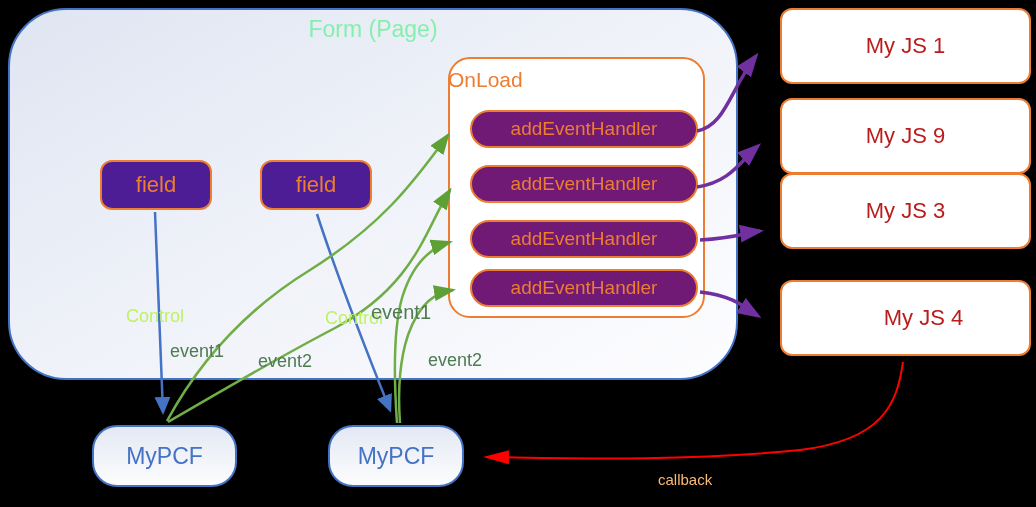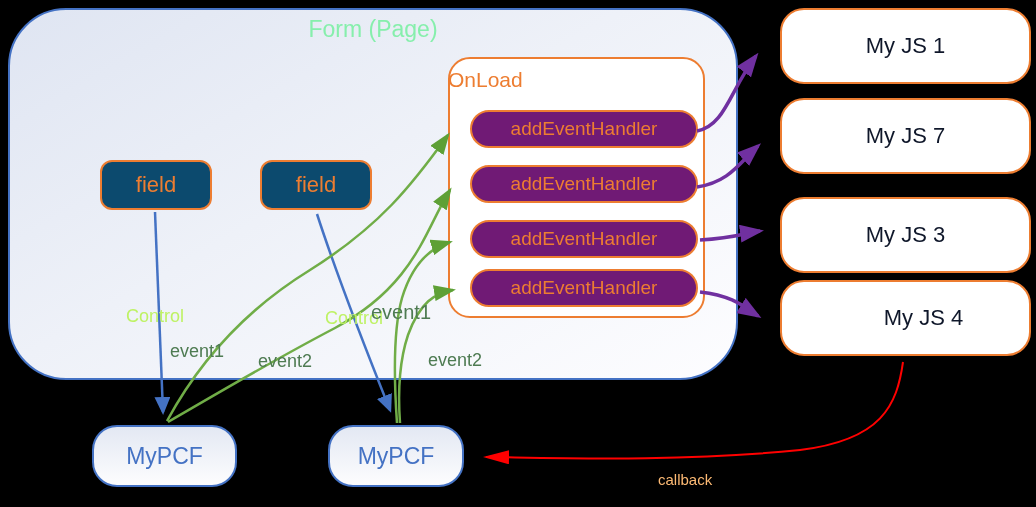--- a/index.html
+++ b/index.html
@@ -7,28 +7,28 @@
     position:relative;width:1036px;height:507px;background:#000;overflow:hidden;
     font-family:"Liberation Sans", sans-serif;
   }
   .box{position:absolute;box-sizing:border-box;display:flex;align-items:center;justify-content:center;}
   .form{
     left:8px;top:8px;width:730px;height:372px;border:2.5px solid #4472C4;border-radius:58px;
     background:linear-gradient(150deg,#dfe5f2 0%,#eef1f8 45%,#fdfdff 100%);
   }
   .form-title{position:absolute;left:8px;top:16px;width:730px;text-align:center;
     color:#86efac;font-size:23px;}
-  .field{width:112px;height:50px;border:2.5px solid #ED7D31;border-radius:12px;background:#0c4a6e;
+  .field{width:112px;height:50px;border:2.5px solid #ED7D31;border-radius:12px;background:#4c1d95;
     color:#ED7D31;font-size:22px;}
   .onload{left:448px;top:57px;width:257px;height:261px;border:2.5px solid #ED7D31;border-radius:22px;background:#fff;}
   .onload-title{position:absolute;left:448px;top:68px;width:257px;text-align:left;color:#ED7D31;font-size:21px;}
   .pill{left:470px;width:228px;height:38px;border:2.5px solid #ED7D31;border-radius:19px;background:#701a75;
     color:#ED7D31;font-size:19px;}
-  .myjs{left:780px;width:251px;height:76px;border:2.5px solid #ED7D31;border-radius:24px;background:#fff;
-    color:#0f172a;font-size:22px;}
+  .myjs{left:780px;width:251px;height:76px;border:2.5px solid #ED7D31;border-radius:12px;background:#fff;
+    color:#b91c1c;font-size:22px;}
   .mypcf{height:62px;border:2.5px solid #4472C4;border-radius:25px;
     background:linear-gradient(180deg,#e3e8f3 0%,#fdfdfe 100%);
     color:#4472C4;font-size:23px;}
   .edge-label{position:absolute;z-index:3;font-size:18px;white-space:nowrap;}
   .lbl-blue{color:#bef264;}
   .lbl-green{color:#4e7b52;}
   .lbl-callback{color:#fdba74;font-size:15px;}
   svg.overlay{position:absolute;left:0;top:0;z-index:2;pointer-events:none;}
 </style>
 </head>
@@ -58,23 +58,23 @@
     <span>addEventHandler</span>
   </div>
   <div class="box pill" style="top:269px;">
     <span>addEventHandler</span>
   </div>
 
   <div class="box myjs" style="top:8px;">
     <span>My JS 1</span>
   </div>
   <div class="box myjs" style="top:98px;">
-    <span>My JS 7</span>
+    <span>My JS 9</span>
   </div>
-  <div class="box myjs" style="top:197px;">
+  <div class="box myjs" style="top:173px;">
     <span>My JS 3</span>
   </div>
   <div class="box myjs" style="top:280px;padding-left:36px;">
     <span>My JS 4</span>
   </div>
 
   <div class="box mypcf" style="left:92px;top:425px;width:145px;">
     <span>MyPCF</span>
   </div>
   <div class="box mypcf" style="left:328px;top:425px;width:136px;">

